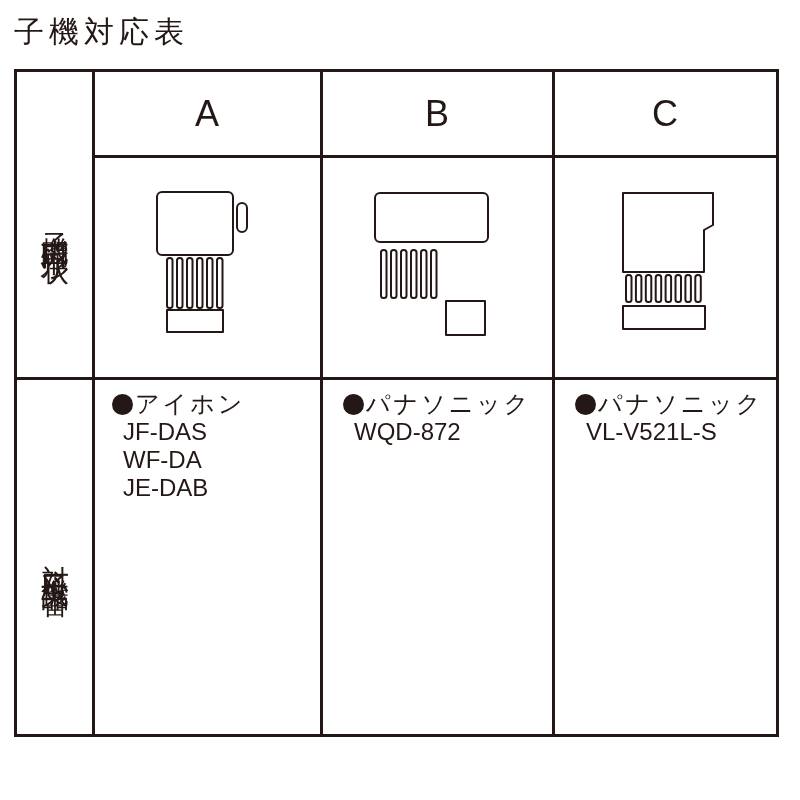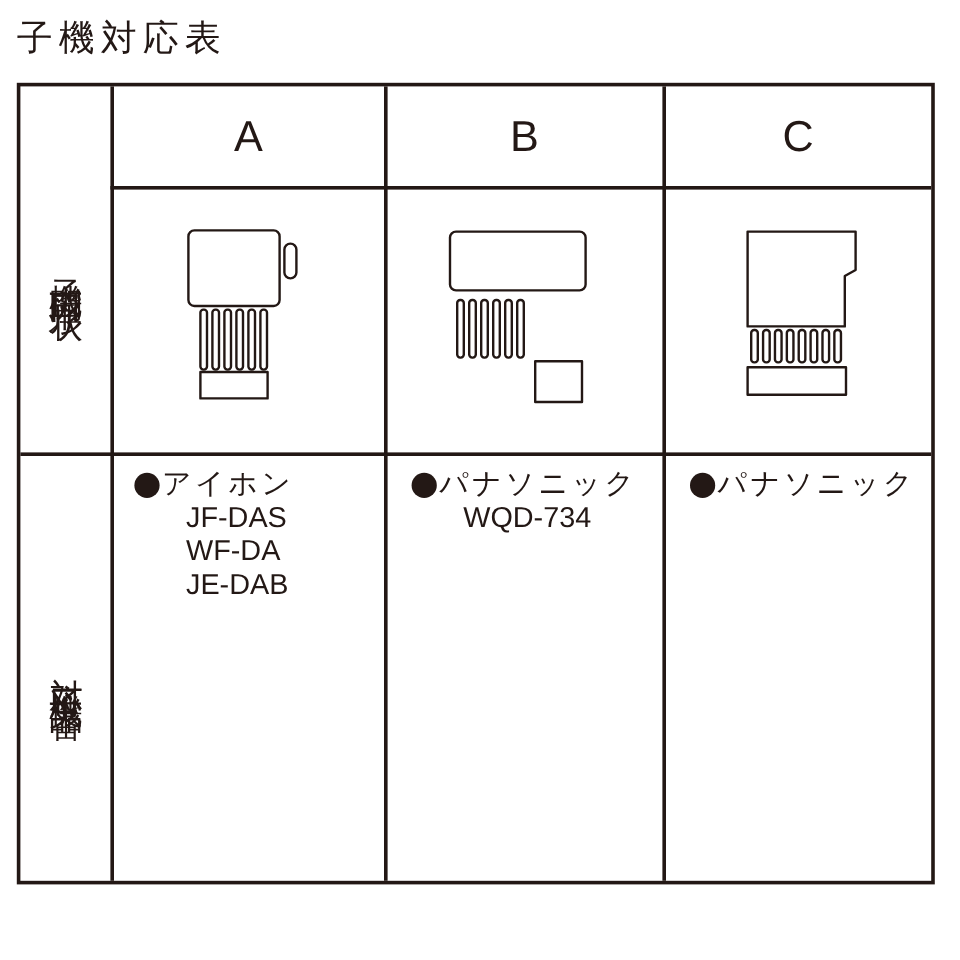--- a/index.html
+++ b/index.html
@@ -92,21 +92,21 @@
     line-height: 28px;
   }
   .bullet {
     display: inline-block;
     width: 21px; height: 21px;
     border-radius: 50%;
     background: var(--ink);
     flex: 0 0 auto;
     margin-right: 2px;
   }
-  .model-list { margin-left: 43px; }
+  .model-list { margin-left: 11px; }
   .model-line { line-height: 28px; white-space: nowrap; }
 </style>
 </head>
 <body>
 
 <h1 class="title">子機対応表</h1>
 
 <div class="table">
   <div class="vline v1"></div>
   <div class="vline v2"></div>
@@ -168,23 +168,26 @@
       <div class="model-line">JE-DAB</div>
     </div>
   </div>
 
   <div class="models-cell mc-b">
     <div class="brand-line">
       <span class="bullet"></span>
       <span>パナソニック</span>
     </div>
     <div class="model-list">
-      <div class="model-line">WQD-734</div>
+      <div class="model-line">WQD-872</div>
     </div>
   </div>
 
   <div class="models-cell mc-c">
     <div class="brand-line">
       <span class="bullet"></span>
       <span>パナソニック</span>
     </div>
+    <div class="model-list">
+      <div class="model-line">VL-V521L-S</div>
+    </div>
   </div>
 </div>
 
 </body></html>

